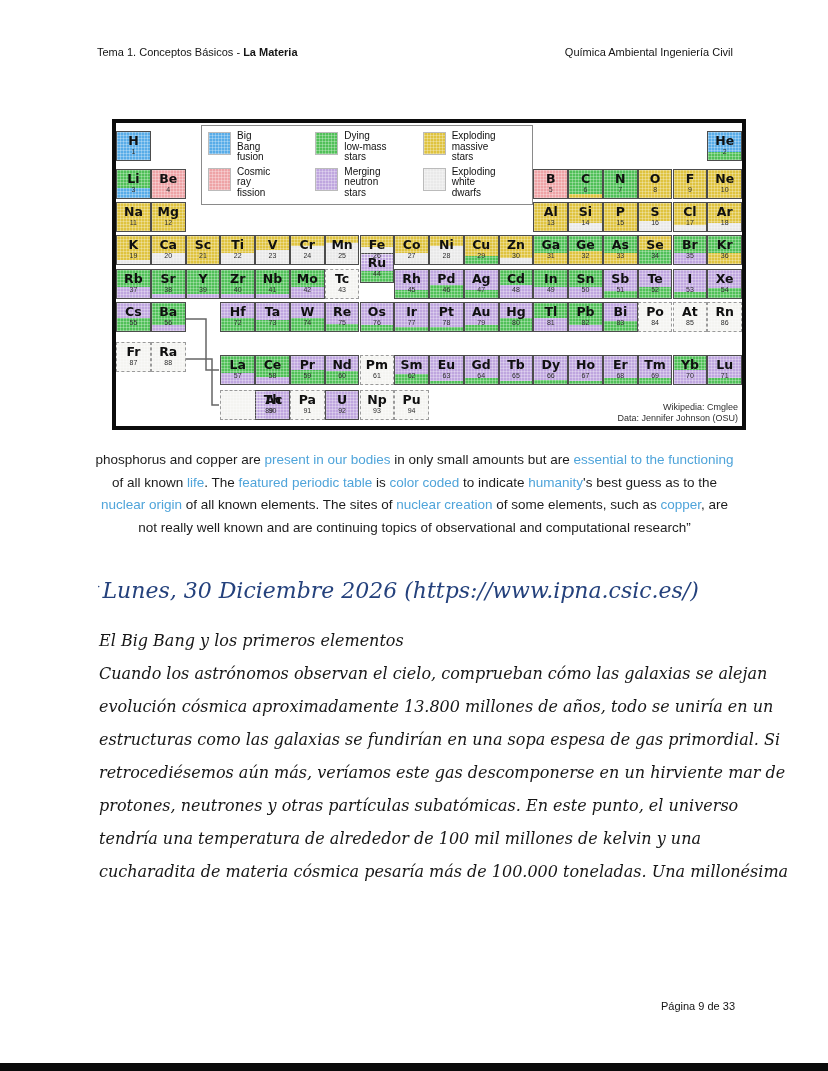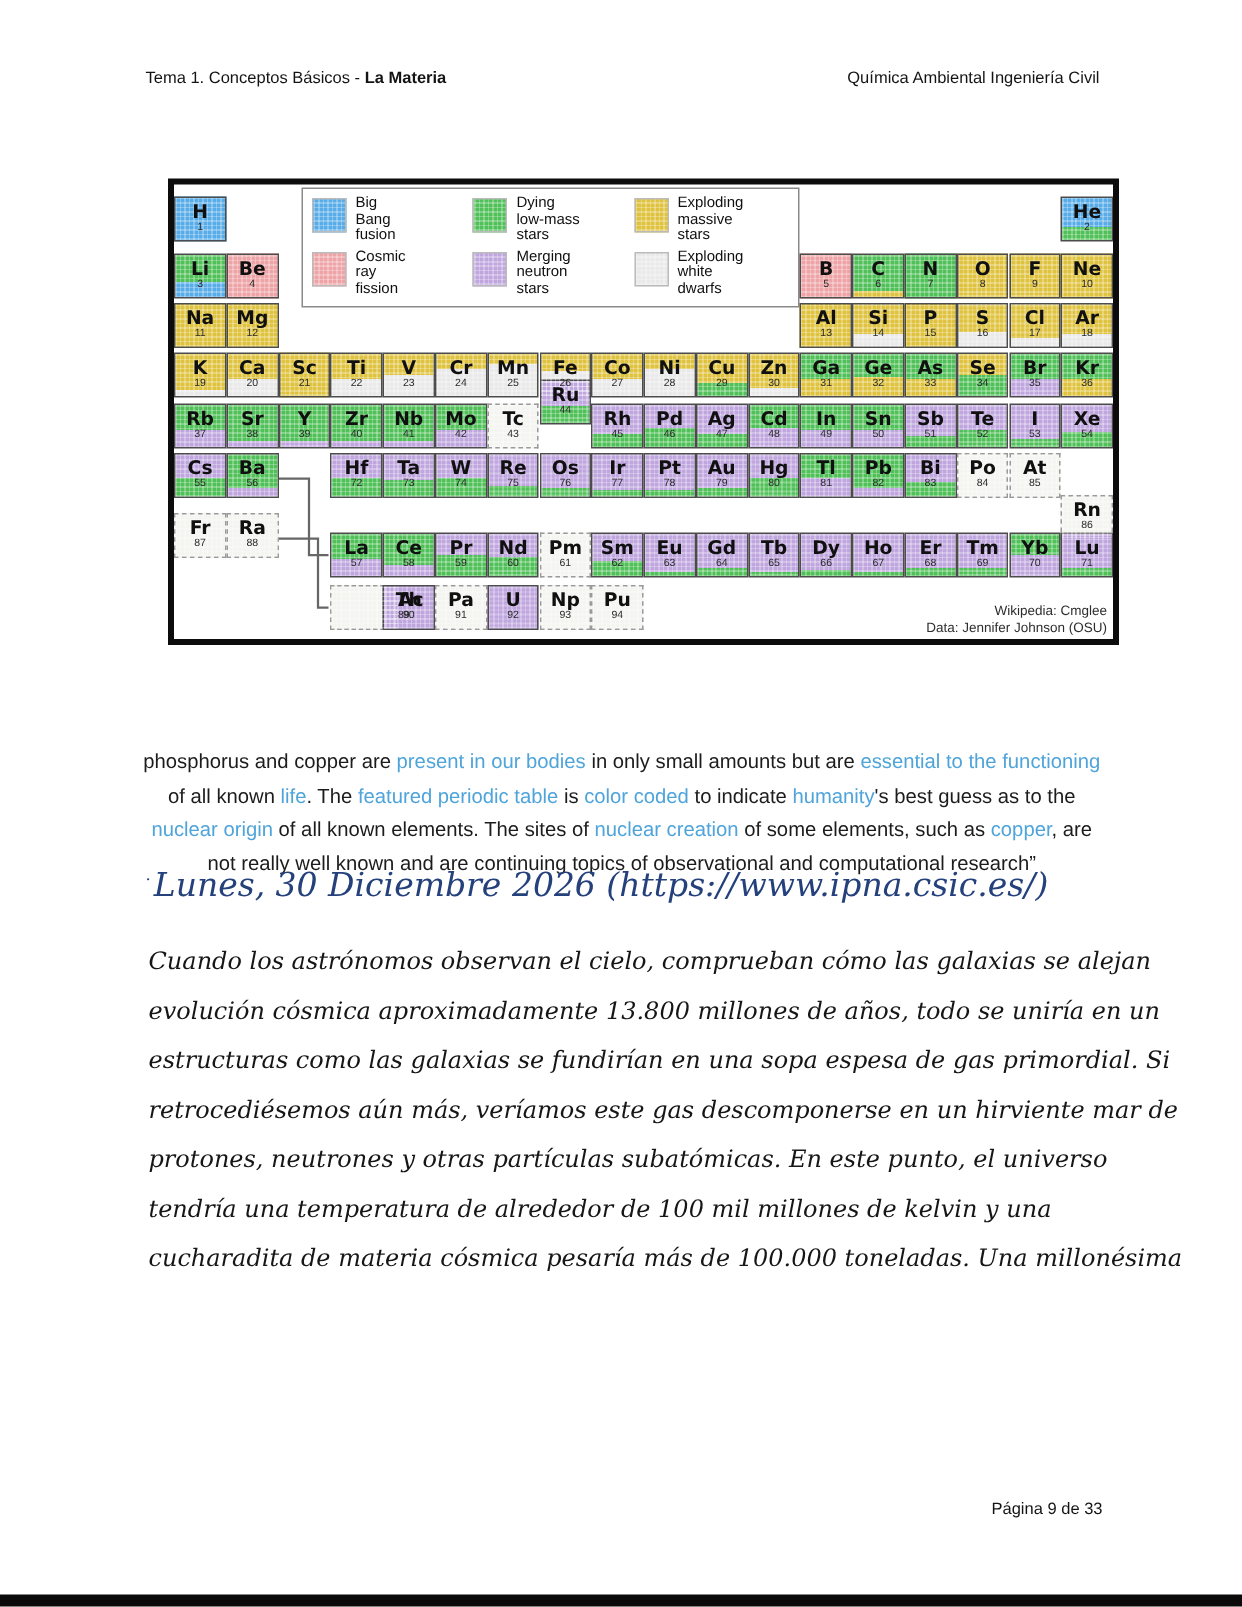--- a/index.html
+++ b/index.html
@@ -31,21 +31,21 @@
     grid-template-columns:1fr 1fr 1fr;grid-template-rows:1fr 1fr;
     padding:5px 6px;box-sizing:border-box;row-gap:3px;column-gap:4px;}
   .leg-item{display:flex;align-items:flex-start;gap:6px;}
   .swatch{width:23px;height:23px;flex:0 0 23px;display:inline-block;
     position:relative;margin-top:1px;border:1px solid #bbb;box-sizing:border-box;}
   .leg-label{font-size:10px;line-height:10.5px;color:#101010;}
   .credits{position:absolute;right:4px;bottom:2px;text-align:right;
     font-size:9px;line-height:11px;color:#2e2e2e;}
   
   .quote{position:absolute;top:449px;left:92px;width:645px;text-align:center;
-    font-size:13.5px;line-height:22.5px;color:#1c1c1c;margin-top:48px;}
+    font-size:13.5px;line-height:22.5px;color:#1c1c1c;}
   .link-blue{color:#4fa4da;}
   
   .heading{position:absolute;top:578px;left:97px;
     font-family:"DejaVu Serif",serif;font-style:italic;font-size:22px;
     color:#24417c;white-space:nowrap;}
   .heading .bullet{font-size:11px;vertical-align:7px;margin-right:2px;font-style:normal;}
   
   .article{position:absolute;top:624px;left:99px;width:645px;
     font-family:"DejaVu Serif",serif;font-style:italic;font-size:16px;color:#161616;}
   .art-line{height:33px;line-height:33px;white-space:nowrap;}
@@ -366,21 +366,21 @@
         <div class="anum">83</div>
       </div>
       <div class="cell checker unstable" style="left: 521.7px; top: 179px; background: rgb(244, 244, 241);">
         <div class="sym">Po</div>
         <div class="anum">84</div>
       </div>
       <div class="cell checker unstable" style="left: 556.5px; top: 179px; background: rgb(244, 244, 241);">
         <div class="sym">At</div>
         <div class="anum">85</div>
       </div>
-      <div class="cell checker unstable" style="left: 591.3px; top: 179px; background: rgb(244, 244, 241); margin-top: 28px;">
+      <div class="cell checker unstable" style="left: 591.3px; top: 179px; background: rgb(244, 244, 241);">
         <div class="sym">Rn</div>
         <div class="anum">86</div>
       </div>
       <div class="cell checker unstable" style="left: 0px; top: 219px; background: rgb(244, 244, 241);">
         <div class="sym">Fr</div>
         <div class="anum">87</div>
       </div>
       <div class="cell checker unstable" style="left: 34.8px; top: 219px; background: rgb(244, 244, 241);">
         <div class="sym">Ra</div>
         <div class="anum">88</div>
@@ -474,20 +474,21 @@
     <div>Wikipedia: Cmglee</div>
     <div>Data: Jennifer Johnson (OSU)</div>
   </div>
 </div>
 
 <div class="quote"><span class="plain">phosphorus and copper are </span><span class="link-blue">present in our bodies</span><span class="plain"> in only small amounts but are </span><span class="link-blue">essential to the functioning</span><span class="plain"> of all known </span><span class="link-blue">life</span><span class="plain">. The </span><span class="link-blue">featured periodic table</span><span class="plain"> is </span><span class="link-blue">color coded</span><span class="plain"> to indicate </span><span class="link-blue">humanity</span><span class="plain">'s best guess as to the </span><span class="link-blue">nuclear origin</span><span class="plain"> of all known elements. The sites of </span><span class="link-blue">nuclear creation</span><span class="plain"> of some elements, such as </span><span class="link-blue">copper</span><span class="plain">, are not really well known and are continuing topics of observational and computational research”</span></div>
 
 <div class="heading"><span class="bullet">·</span><span>Lunes, 30 Diciembre 2026 (</span><span>https://www.ipna.csic.es/</span><span>)</span></div>
 
 <div class="article">
+    <div class="art-line">El Big Bang y los primeros elementos</div>
     <div class="art-line">Cuando los astrónomos observan el cielo, comprueban cómo las galaxias se alejan</div>
     <div class="art-line">evolución cósmica aproximadamente 13.800 millones de años, todo se uniría en un</div>
     <div class="art-line">estructuras como las galaxias se fundirían en una sopa espesa de gas primordial. Si</div>
     <div class="art-line">retrocediésemos aún más, veríamos este gas descomponerse en un hirviente mar de</div>
     <div class="art-line">protones, neutrones y otras partículas subatómicas. En este punto, el universo</div>
     <div class="art-line">tendría una temperatura de alrededor de 100 mil millones de kelvin y una</div>
     <div class="art-line">cucharadita de materia cósmica pesaría más de 100.000 toneladas. Una millonésima</div>
   </div>
 
 <div class="footer">Página 9 de 33</div>

